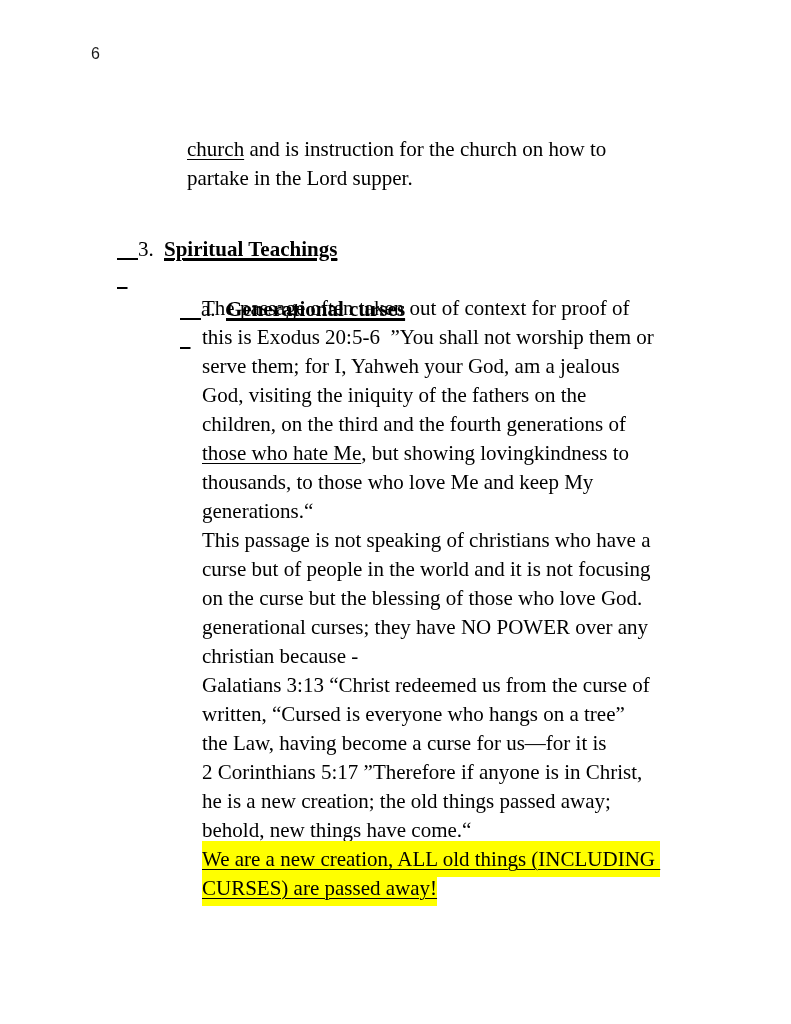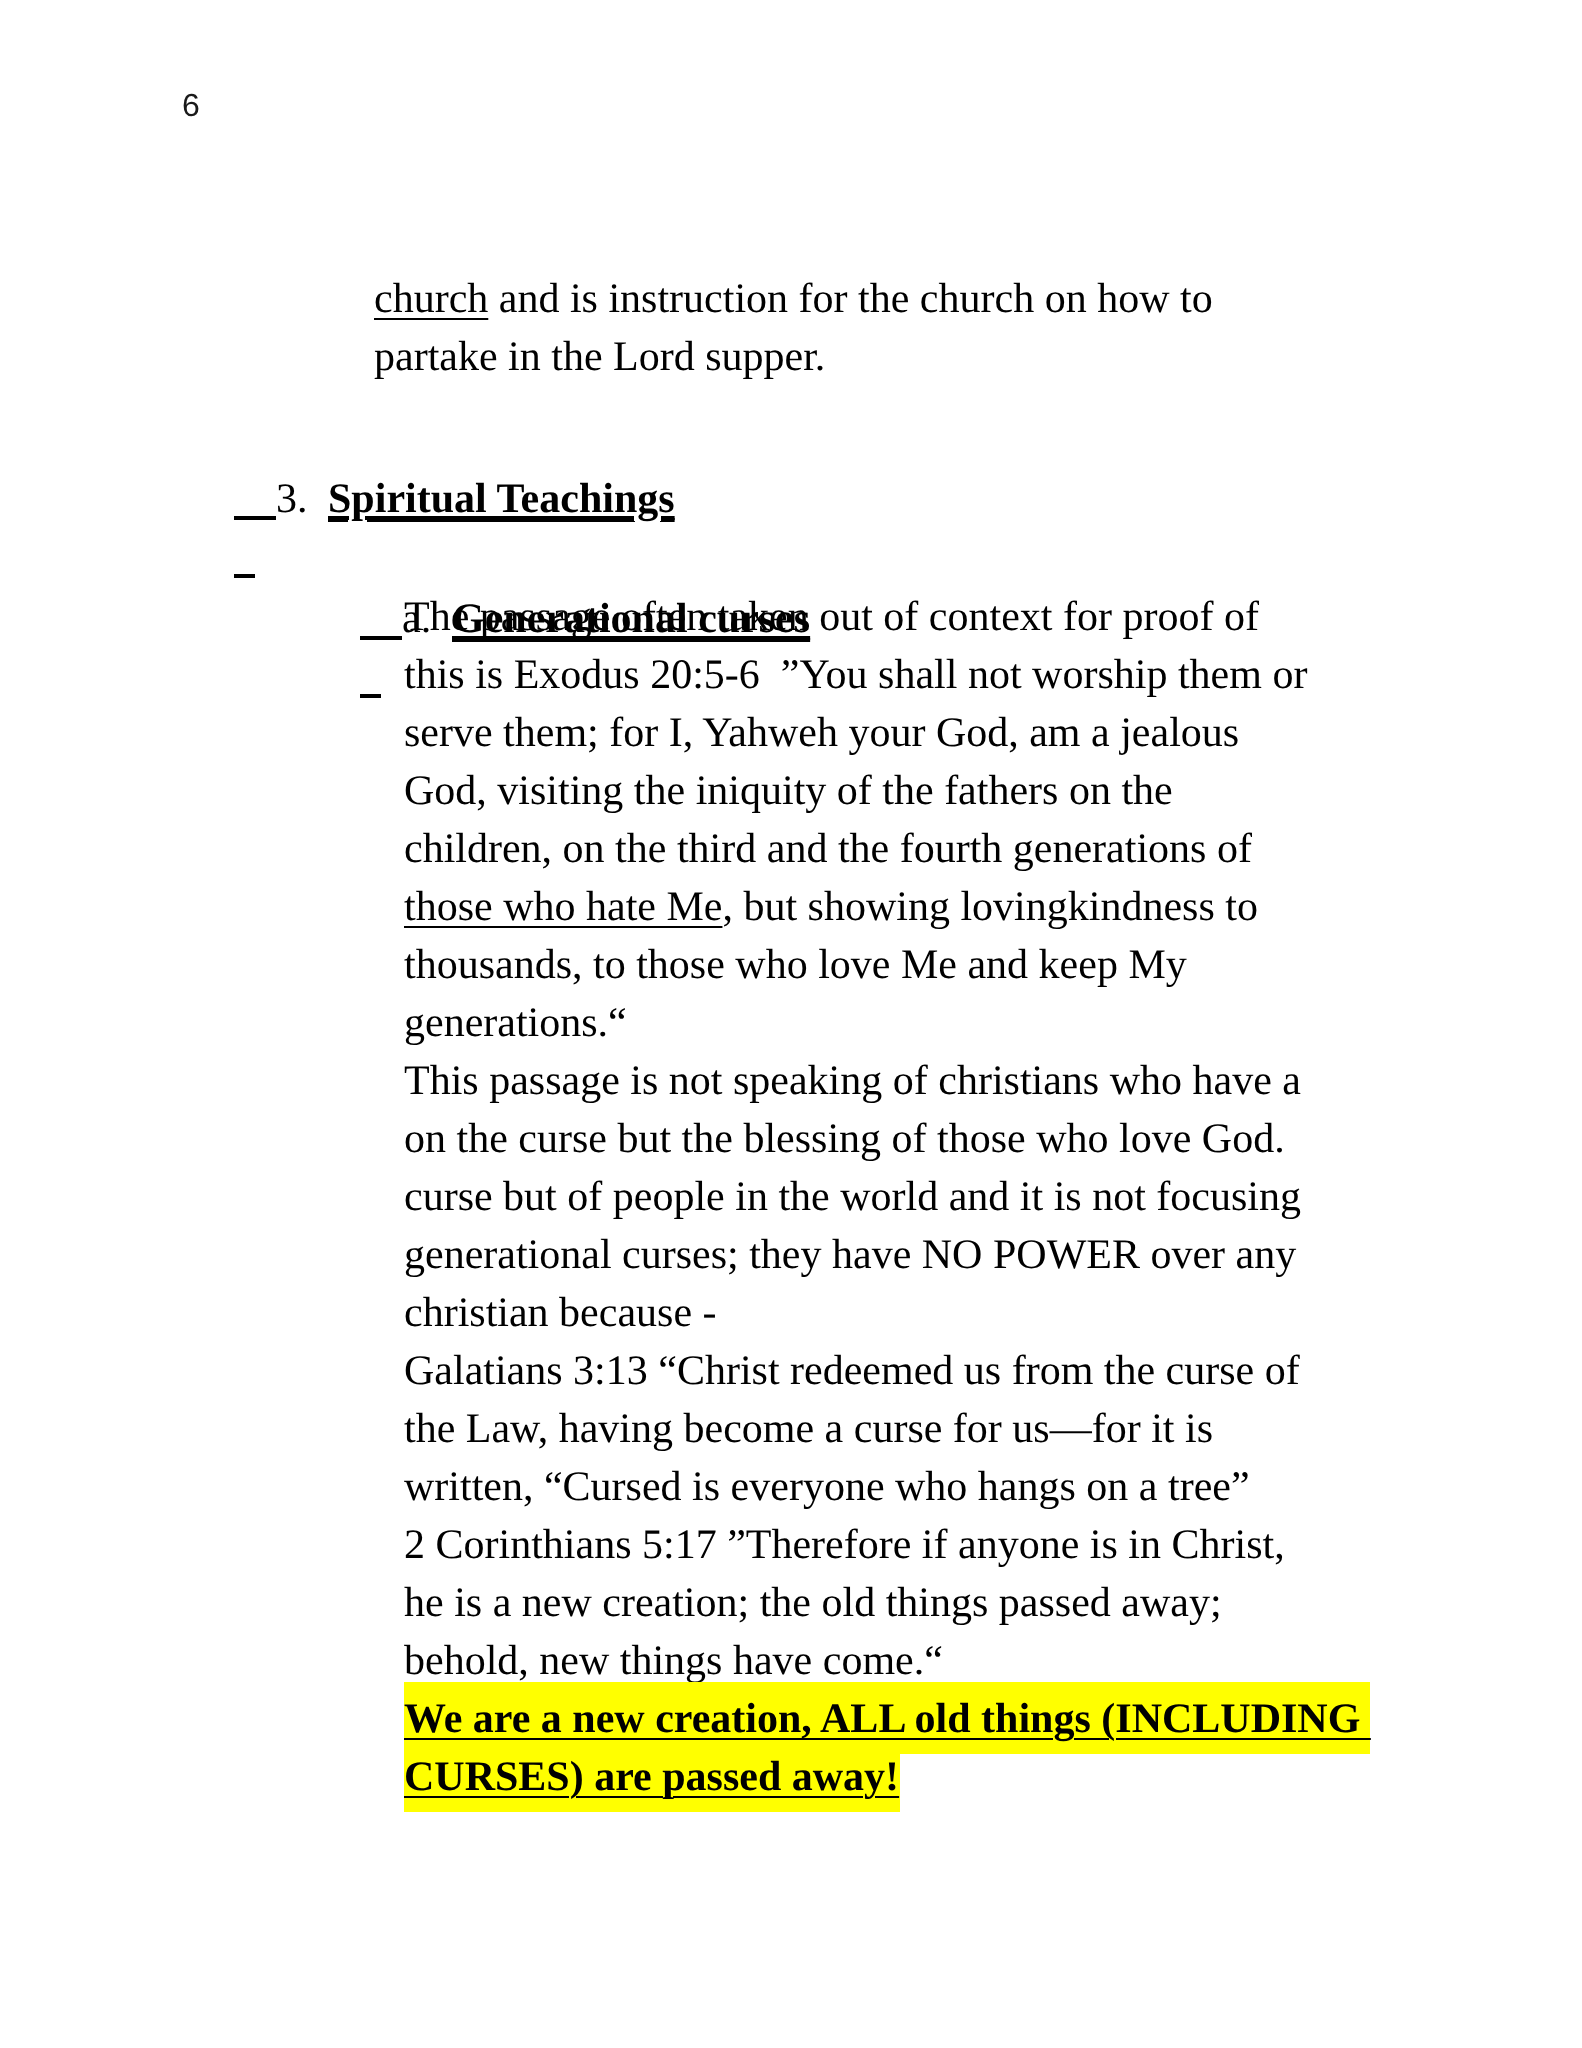--- a/index.html
+++ b/index.html
@@ -49,21 +49,20 @@
     text-underline-offset: 3px;
   }
   .u {
     text-decoration: underline;
     text-decoration-thickness: 1.4px;
     text-underline-offset: 3px;
   }
   .hl {
     background: var(--hl, #ffff00);
     padding: 6px 0;
-    font-weight: bold;
   }
 </style>
 </head>
 <body>
 
 <div class="page" style="background: rgb(255, 255, 255); color: rgb(0, 0, 0); --hl: #ffff00;">
 
   <div class="pagenum">6</div>
 
   <div class="textblock intro">
@@ -82,27 +81,27 @@
   <div class="textblock bodyblock">
       <div class="line"><span>The passage often taken out of context for proof of</span></div>
       <div class="line"><span>this is Exodus 20:5-6  ”You shall not worship them or</span></div>
       <div class="line"><span>serve them; for I, Yahweh your God, am a jealous</span></div>
       <div class="line"><span>God, visiting the iniquity of the fathers on the</span></div>
       <div class="line"><span>children, on the third and the fourth generations of</span></div>
       <div class="line"><span class="u">those who hate Me</span><span>, but showing lovingkindness to</span></div>
       <div class="line"><span>thousands, to those who love Me and keep My</span></div>
       <div class="line"><span>generations.“</span></div>
       <div class="line"><span>This passage is not speaking of christians who have a</span></div>
+      <div class="line"><span>curse but of people in the world and it is not focusing</span></div>
       <div class="line"><span>on the curse but the blessing of those who love God.</span></div>
-      <div class="line"><span>curse but of people in the world and it is not focusing</span></div>
       <div class="line"><span>generational curses; they have NO POWER over any</span></div>
       <div class="line"><span>christian because -</span></div>
       <div class="line"><span>Galatians 3:13 “Christ redeemed us from the curse of</span></div>
+      <div class="line"><span>written, “Cursed is everyone who hangs on a tree”</span></div>
       <div class="line"><span>the Law, having become a curse for us—for it is</span></div>
-      <div class="line"><span>written, “Cursed is everyone who hangs on a tree”</span></div>
       <div class="line"><span>2 Corinthians 5:17 ”Therefore if anyone is in Christ,</span></div>
       <div class="line"><span>he is a new creation; the old things passed away;</span></div>
       <div class="line"><span>behold, new things have come.“</span></div>
       <div class="line"><span class="u hl">We are a new creation, ALL old things (INCLUDING </span></div>
       <div class="line"><span class="u hl">CURSES) are passed away!</span></div>
     </div>
 
 </div>
 
 </body></html>

